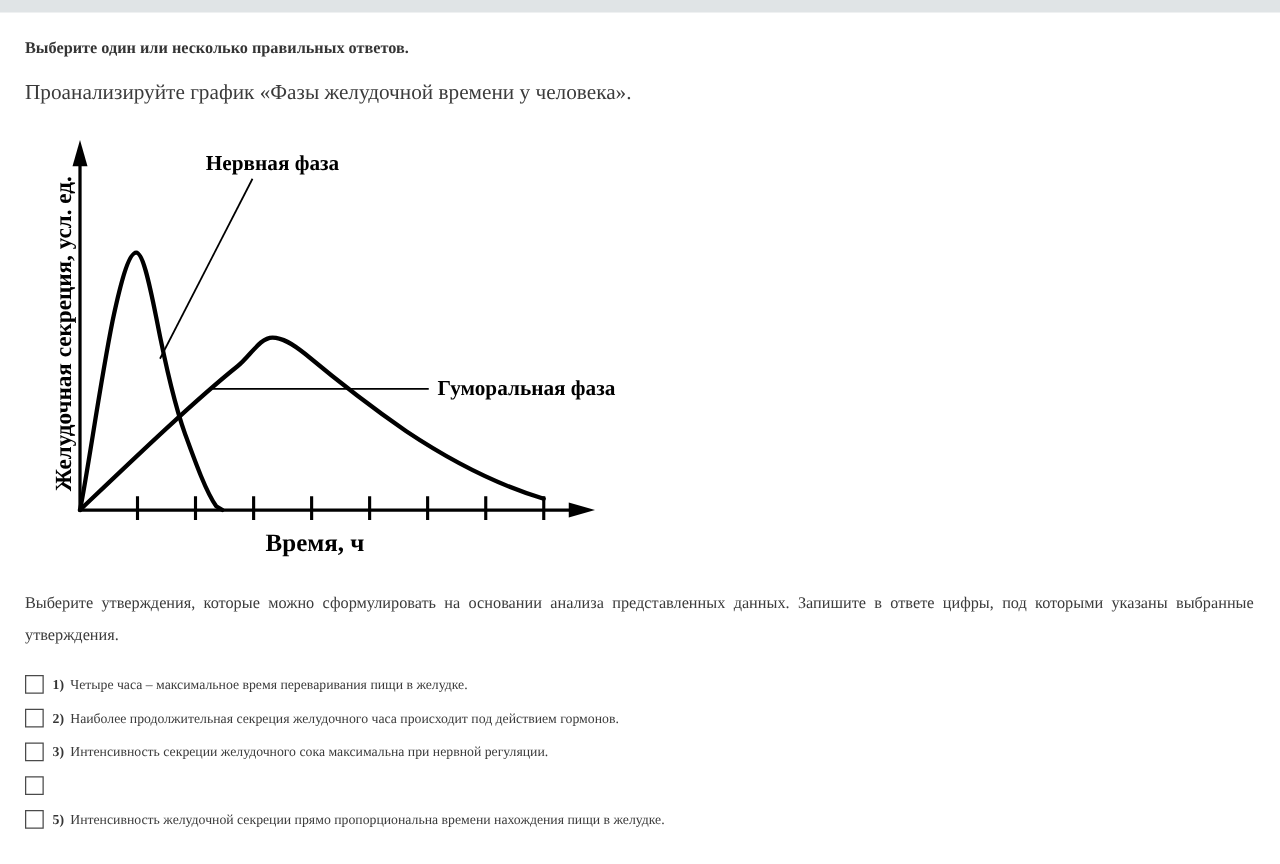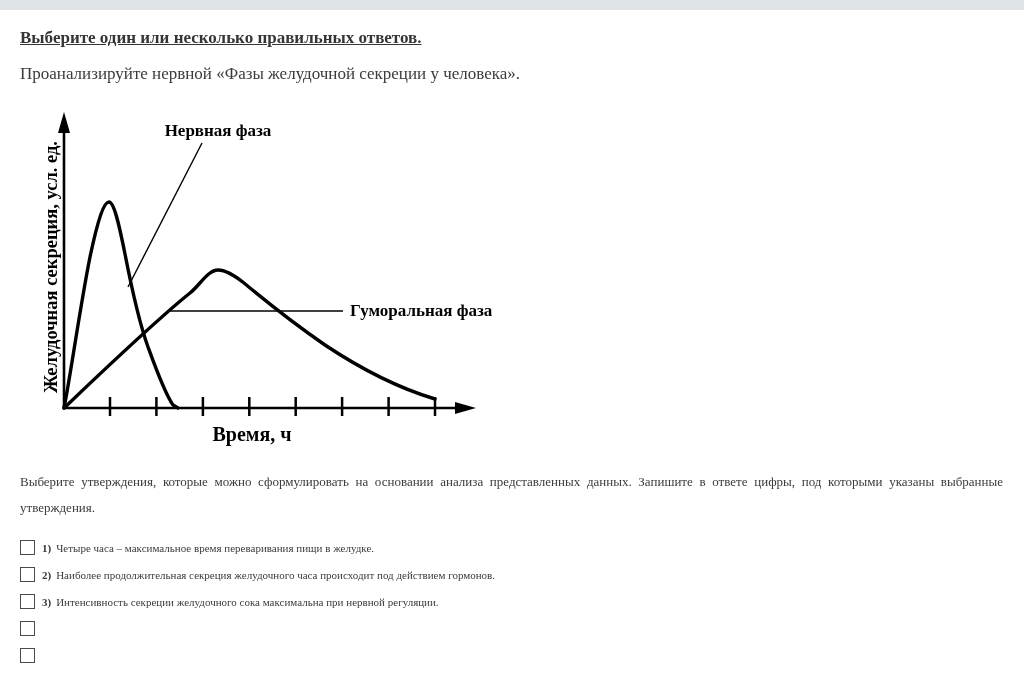--- a/index.html
+++ b/index.html
@@ -4,21 +4,21 @@
 <style>
   * { margin: 0; padding: 0; box-sizing: border-box; }
   html, body { width: 1024px; height: 691px; background: #ffffff; overflow: hidden; }
   body { font-family: "Liberation Serif", "DejaVu Serif", serif; color: #3b3b3b; }
 
   .top-strip { width: 1024px; height: 10px; background: #e0e4e6; }
 
   .content { padding: 18px 21px 0 20px; }
 
   .prompt-title {
-    font-size: 17px; font-weight: bold; color: #353535; line-height: 19px; text-decoration: underline;
+    font-size: 13px; font-weight: bold; color: #353535; line-height: 19px;
   }
   .intro-text {
     margin-top: 17px; font-size: 17px; line-height: 20px;
   }
 
   .chart-wrap { margin-top: 23px; height: 340px; position: relative; }
   .chart-wrap svg { display: block; }
   .chart-label { font-family: "Liberation Serif", "DejaVu Serif", serif; font-weight: bold; fill: #000; }
 
   .instruction {
@@ -37,21 +37,21 @@
 </style>
 </head>
 <body>
 
 <div class="top-strip"></div>
 
 <div class="content">
 
   <div class="prompt-title">Выберите один или несколько правильных ответов.</div>
 
-  <div class="intro-text">Проанализируйте нервной «Фазы желудочной секреции у человека».</div>
+  <div class="intro-text">Проанализируйте график «Фазы желудочной времени у человека».</div>
 
   <div class="chart-wrap">
     <svg width="500" height="340" viewBox="0 0 500 340">
 
       <line x1="44" y1="16" x2="44" y2="302" stroke="#000" stroke-width="2.6"></line>
       <polygon points="44,5 38,26 50,26" fill="#000"></polygon>
       <line x1="43" y1="301" x2="442" y2="301" stroke="#000" stroke-width="2.6"></line>
       <polygon points="456,301 435,295 435,307" fill="#000"></polygon>
 
       <line x1="90" y1="290" x2="90" y2="309" stroke="#000" stroke-width="2.5"></line>
@@ -106,16 +106,17 @@
       <span class="option-checkbox"></span>
       <span class="option-label"><span class="opt-num">3)</span><span>Интенсивность секреции желудочного сока максимальна при нервной регуляции.</span></span>
     </div>
 
     <div class="option-row">
       <span class="option-checkbox"></span>
     </div>
 
     <div class="option-row">
       <span class="option-checkbox"></span>
+      <span class="option-label"><span class="opt-num">5)</span><span>Интенсивность желудочной секреции прямо пропорциональна времени нахождения пищи в желудке.</span></span>
     </div>
 
   </div>
 </div>
 
 </body></html>

